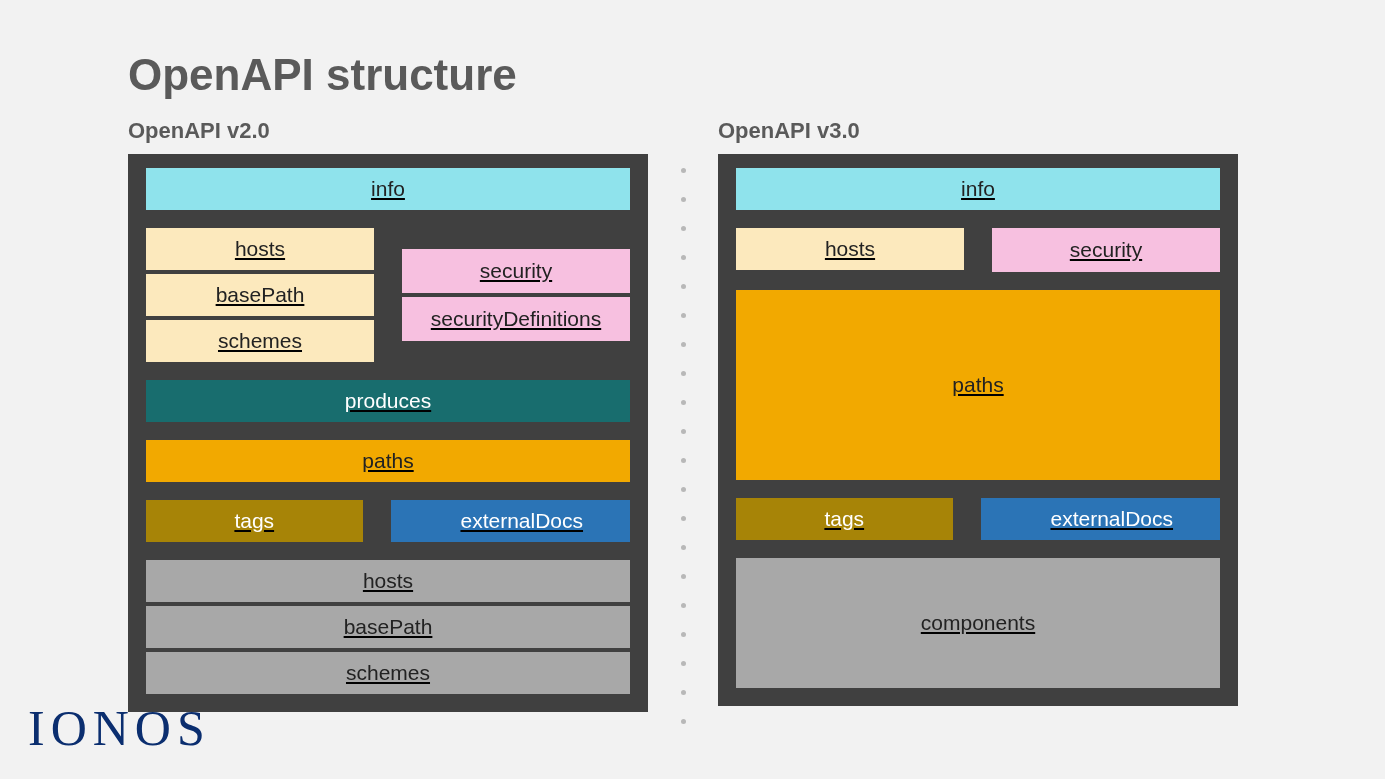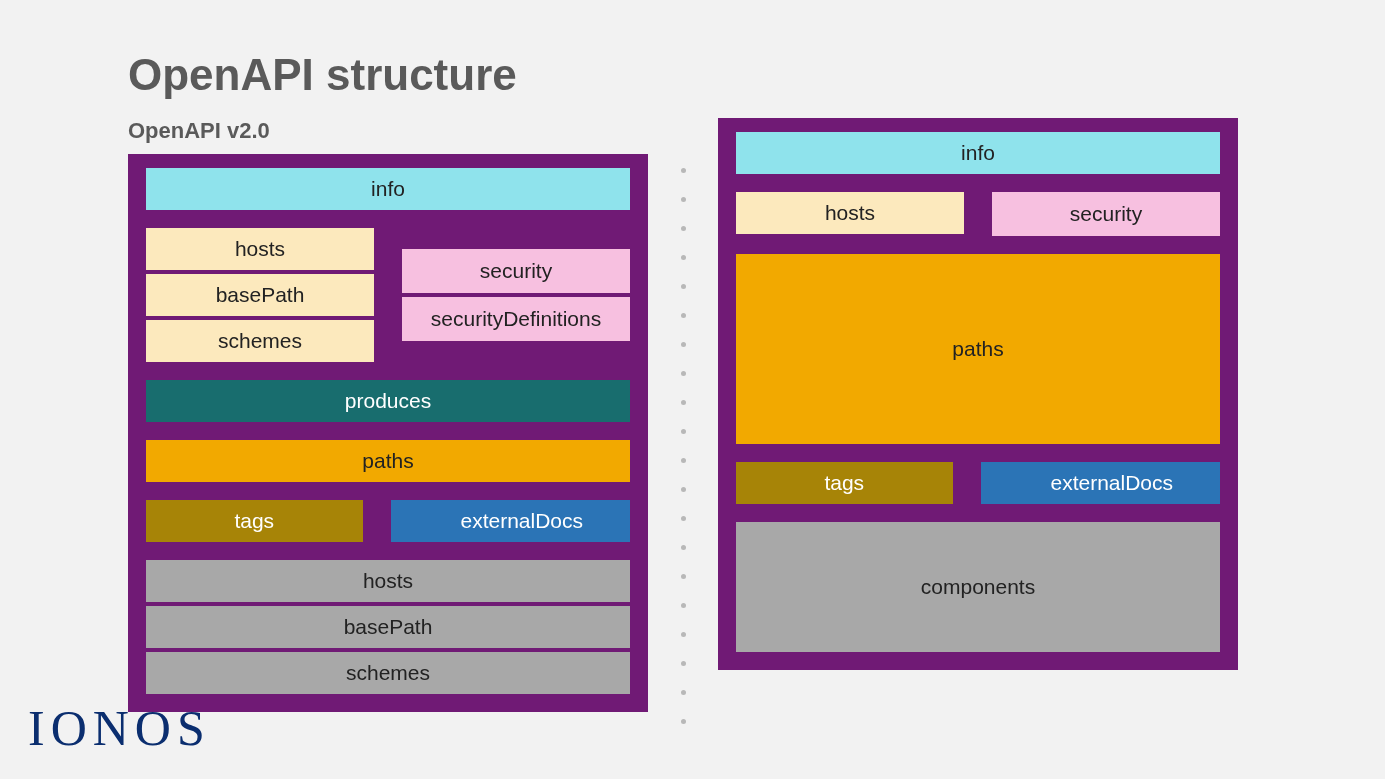--- a/index.html
+++ b/index.html
@@ -41,22 +41,23 @@
     align-items: center;
     justify-content: flex-start;
     padding-top: 50px;
     gap: 24px;
   }
   .dot {
     width: 5px; height: 5px; border-radius: 50%;
     background: #b8b8b8;
   }
   .panel {
-    background: #701a75;
+    background: #404040;
     padding: 14px 18px 18px 18px;
+    text-decoration: underline;
   }
   .block {
     display: flex;
     align-items: center;
     justify-content: center;
     font-size: 21px;
     color: #222;
     border: 1px solid rgba(255,255,255,0);
   }
   .row { display: flex; gap: 28px; }
@@ -146,20 +147,21 @@
     <div class="dot"></div>
     <div class="dot"></div>
     <div class="dot"></div>
     <div class="dot"></div>
     <div class="dot"></div>
     <div class="dot"></div>
     <div class="dot"></div>
   </div>
 
   <div class="col-right">
+    <div class="subtitle">OpenAPI v3.0</div>
     <div class="panel">
 
       <div class="block info">info</div>
 
       <div class="row gap-md">
         <div class="block cream half">hosts</div>
         <div class="block pink half">security</div>
       </div>
 
       <div class="block amber gap-md v3-paths">paths</div>

